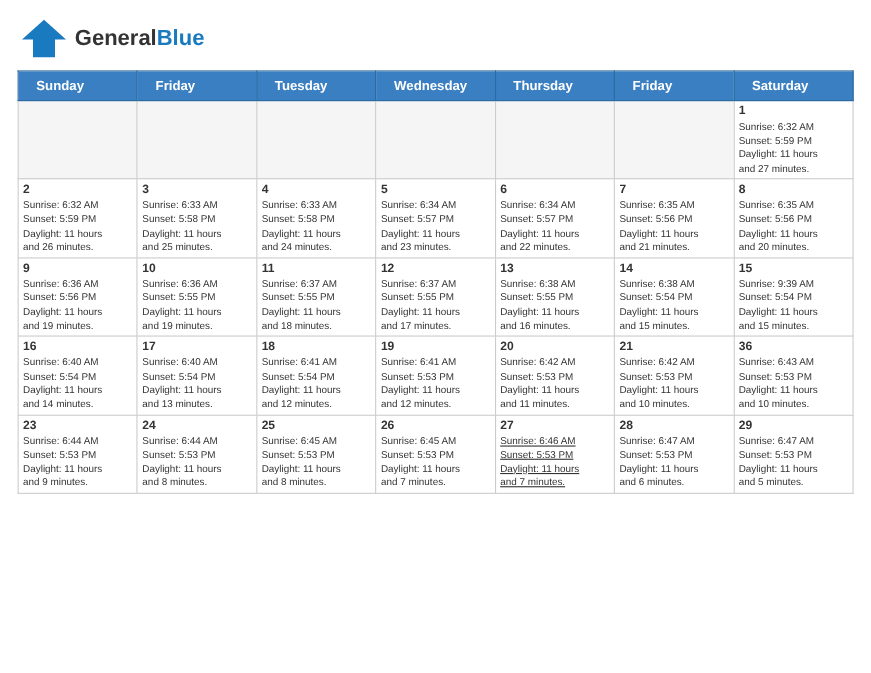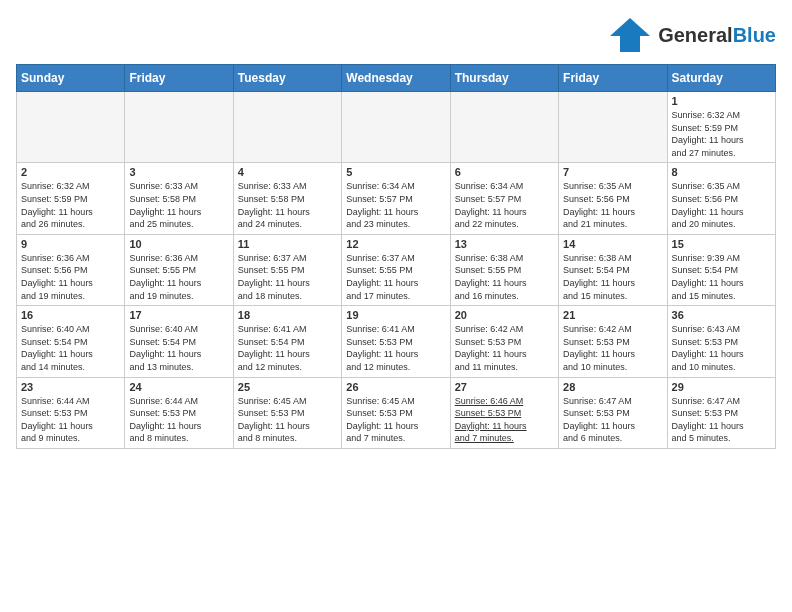--- a/index.html
+++ b/index.html
@@ -5,21 +5,21 @@
     * { box-sizing: border-box; margin: 0; padding: 0; }
     body {
       font-family: Arial, sans-serif;
       background: #fff;
       width: 792px;
       min-height: 612px;
       padding: 16px;
     }
     .header {
       display: flex;
-      justify-content: flex-end;
+      justify-content: flex-start;
       align-items: flex-start;
       margin-bottom: 10px;
     }
     .logo {
       display: flex;
       flex-direction: column;
       align-items: flex-start;
     }
     .title-block {
       text-align: right;
@@ -36,21 +36,21 @@
     .calendar {
       width: 100%;
       border-collapse: collapse;
       border: 1px solid #ccc;
     }
     .calendar th {
       background: #3a7fc1;
       color: #fff;
       font-size: 12px;
       font-weight: bold;
-      padding: 6px 4px;
+      padding: 6px 16px;
       text-align: left;
       border: 1px solid #2a6aa0;
     }
     .calendar td {
       border: 1px solid #ccc;
       vertical-align: top;
       padding: 3px 4px;
       font-size: 9.5px;
       color: #333;
       width: 108px;

